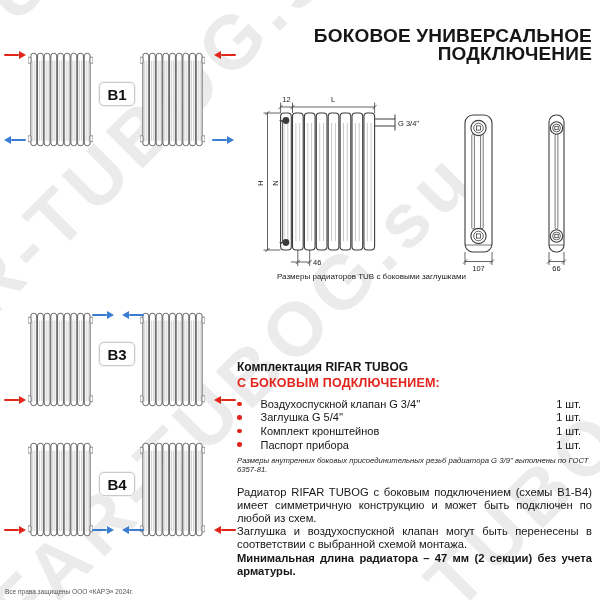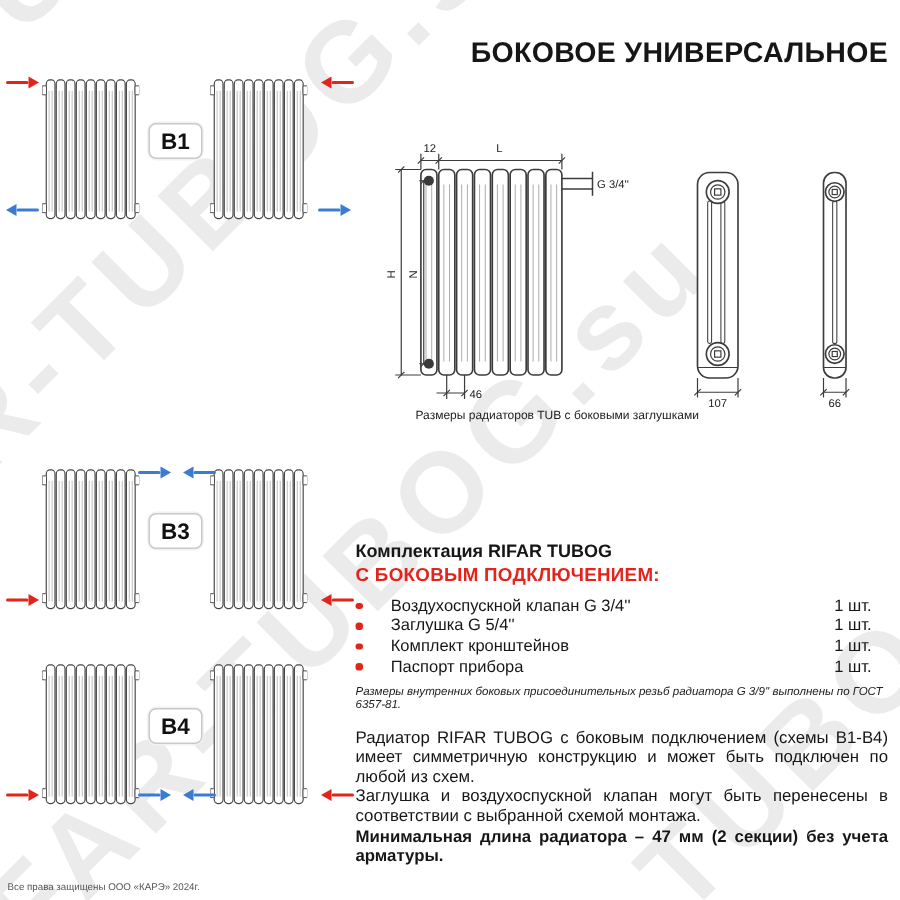--- a/index.html
+++ b/index.html
@@ -93,20 +93,21 @@
           <rect x="-4" y="130" width="5" height="9" rx="1"></rect>
           <rect x="99" y="11" width="5" height="9" rx="1"></rect>
           <rect x="99" y="130" width="5" height="9" rx="1"></rect>
         </g>
       </symbol>
     </defs>
   </svg>
 
   <header class="title">
     <div>БОКОВОЕ УНИВЕРСАЛЬНОЕ</div>
+    <div>ПОДКЛЮЧЕНИЕ</div>
   </header>
 
   <section class="schemes">
 
     <div class="srow row1">
       <svg class="radiator radL" xmlns:xlink="http://www.w3.org/1999/xlink">
           <use href="#rad" xlink:href="#rad" width="65" height="99"></use>
         </svg>
       <svg class="radiator radR" xmlns:xlink="http://www.w3.org/1999/xlink">
           <use href="#rad" xlink:href="#rad" width="65" height="99"></use>

